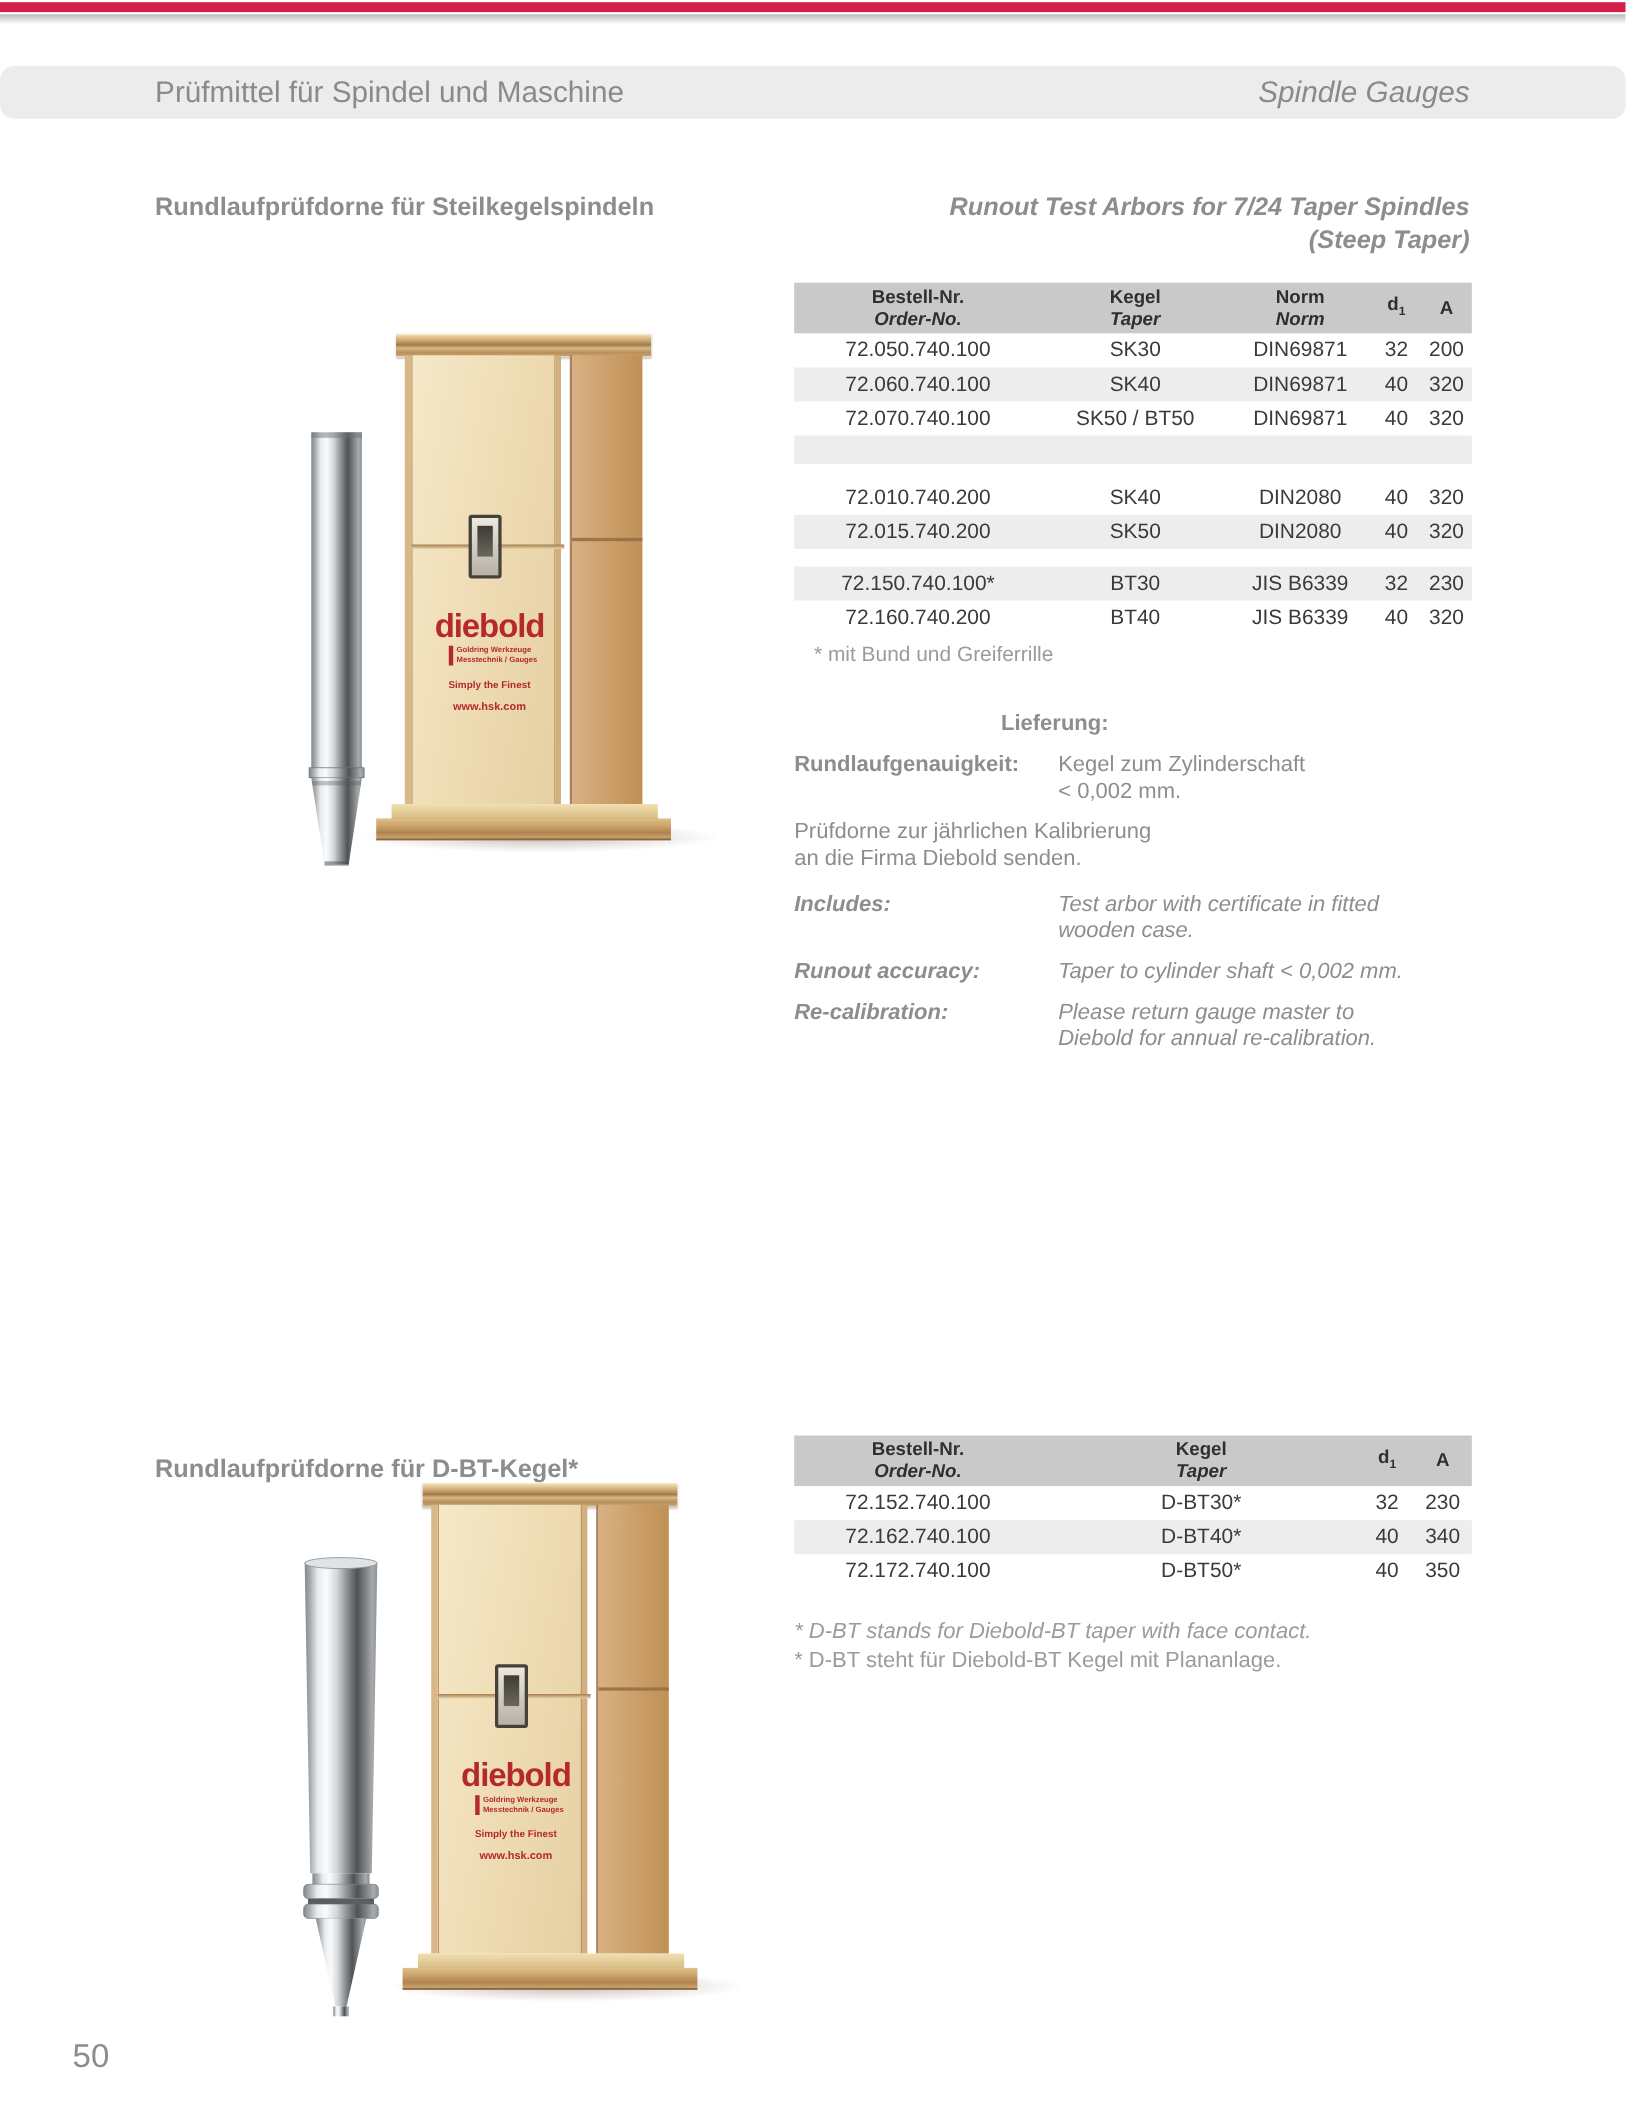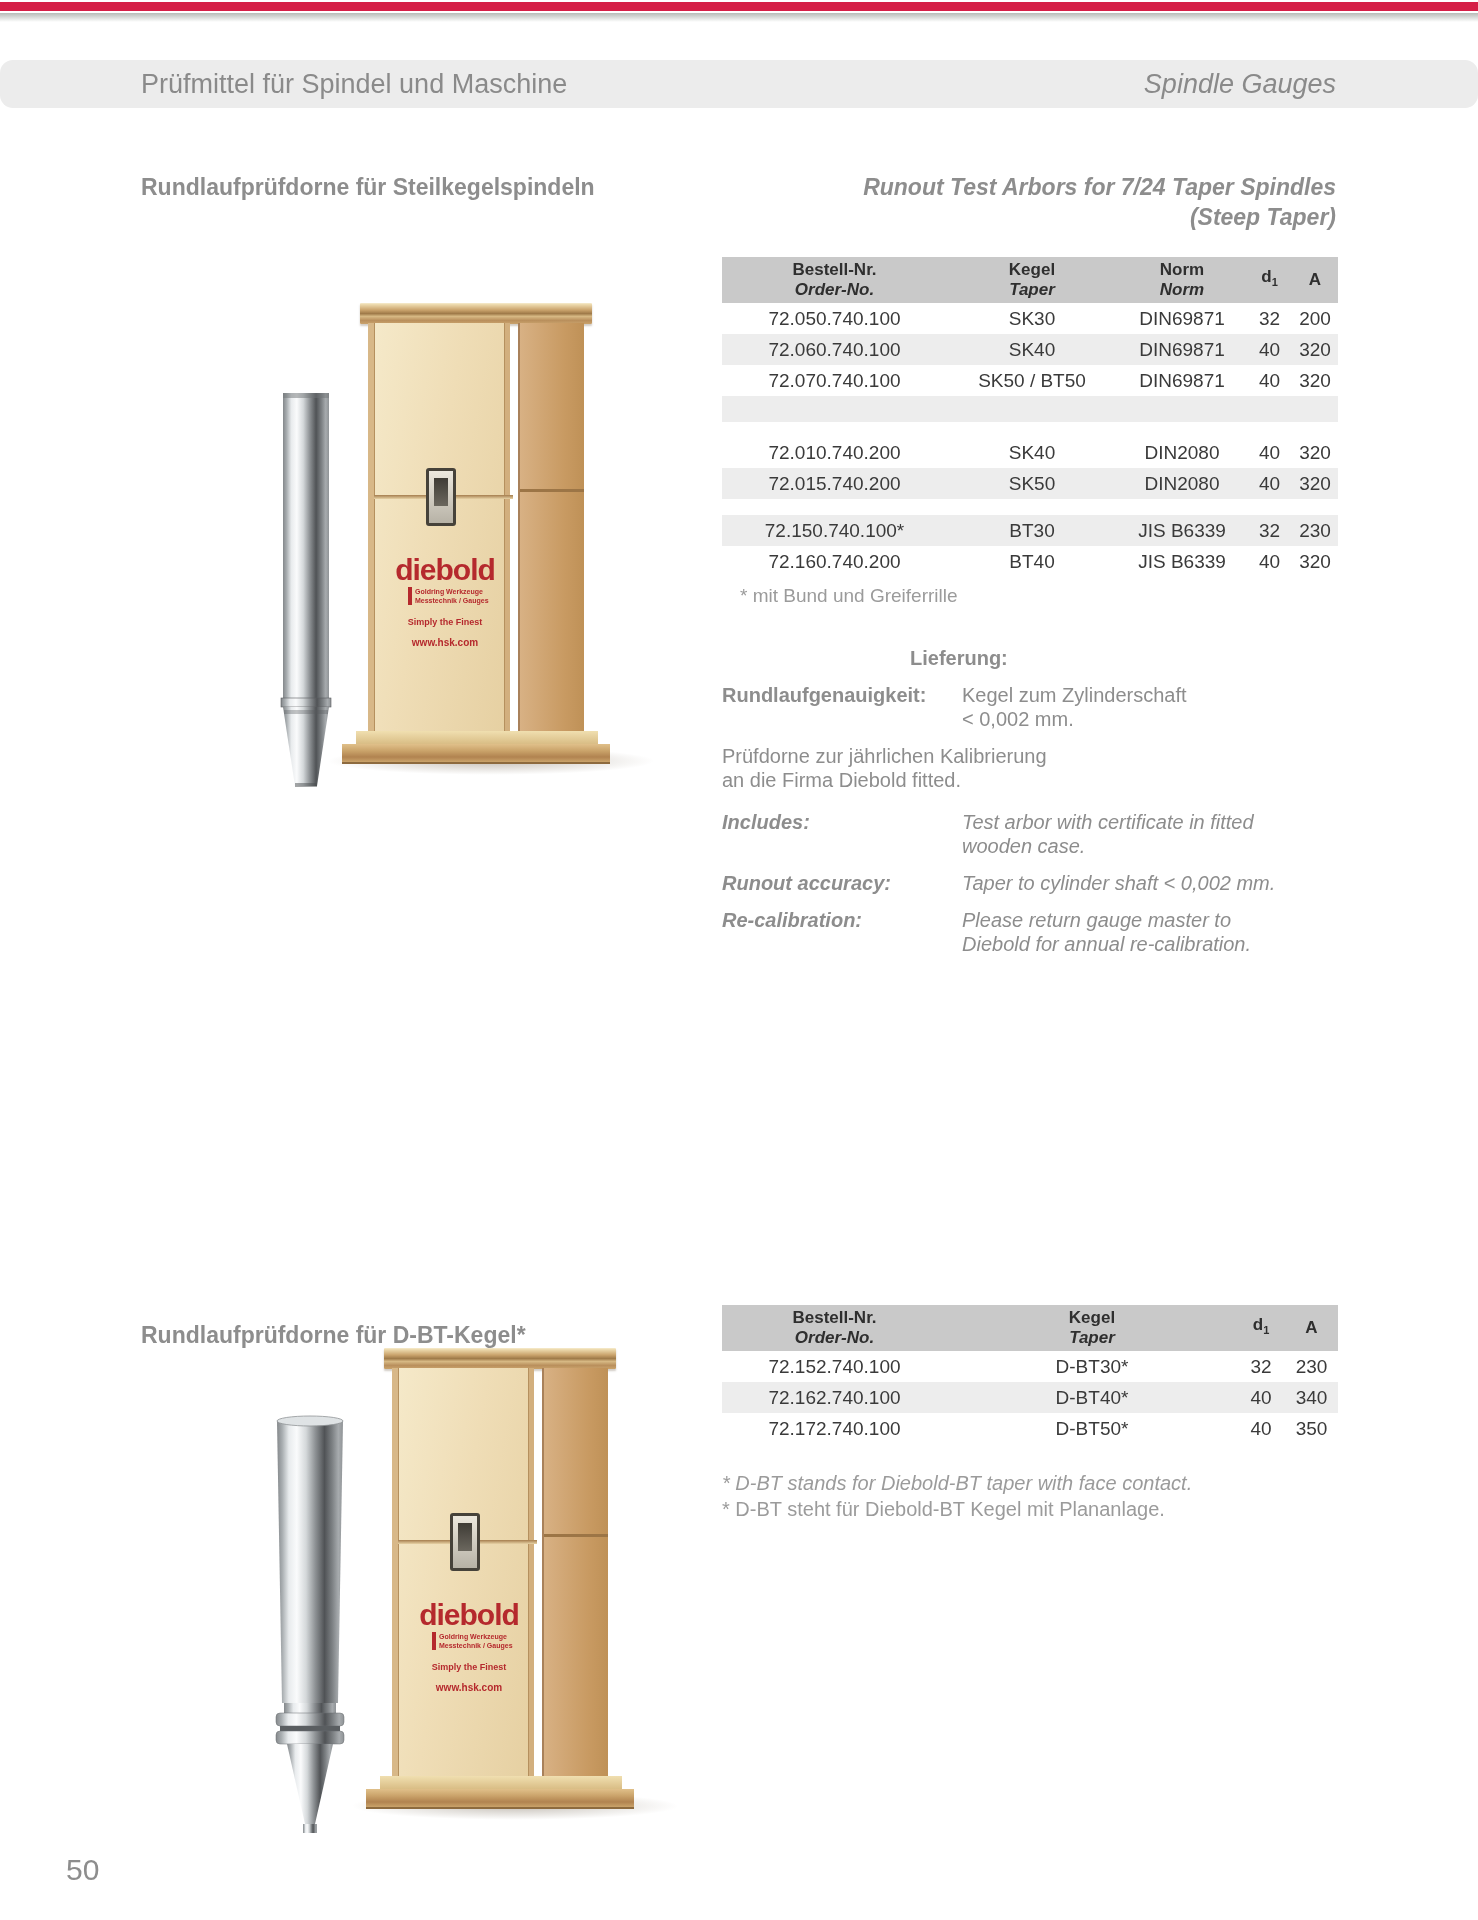--- a/index.html
+++ b/index.html
@@ -241,21 +241,21 @@
     <div class="ie">
       <div class="il">Rundlaufgenauigkeit:</div>
       <div class="iv">
           <div>Kegel zum Zylinderschaft</div>
           <div>&lt; 0,002 mm.</div>
         </div>
     </div>
     <div class="ie">
       <div class="iv">
           <div>Prüfdorne zur jährlichen Kalibrierung</div>
-          <div>an die Firma Diebold fitted.</div>
+          <div>an die Firma Diebold senden.</div>
         </div>
     </div>
     <div class="en-block">
       <div class="ie">
         <div class="il">Includes:</div>
         <div class="iv">
             <div>Test arbor with certificate in fitted</div>
             <div>wooden case.</div>
           </div>
       </div>

